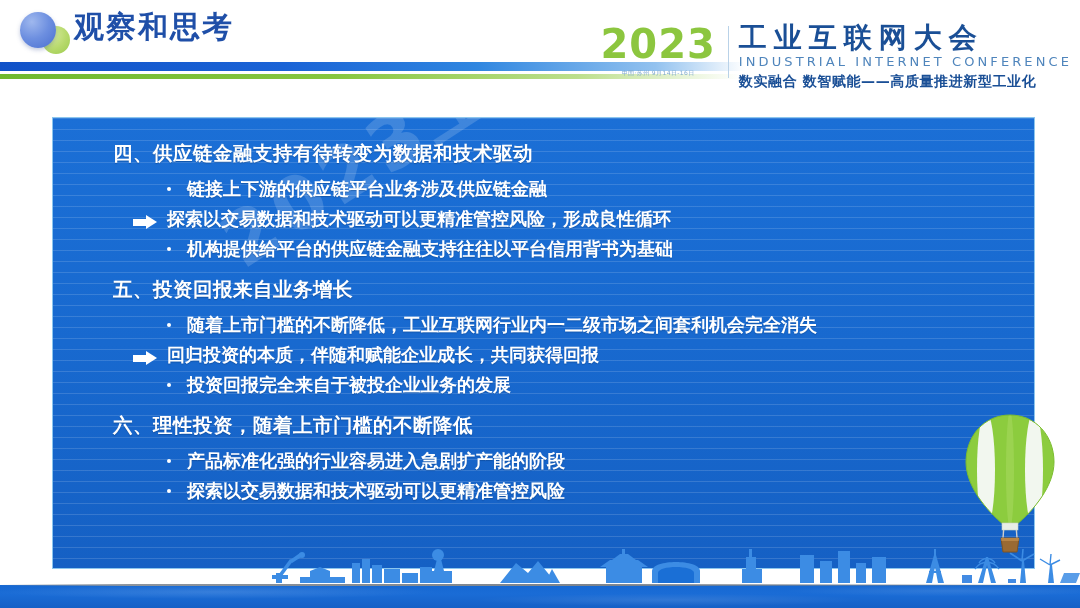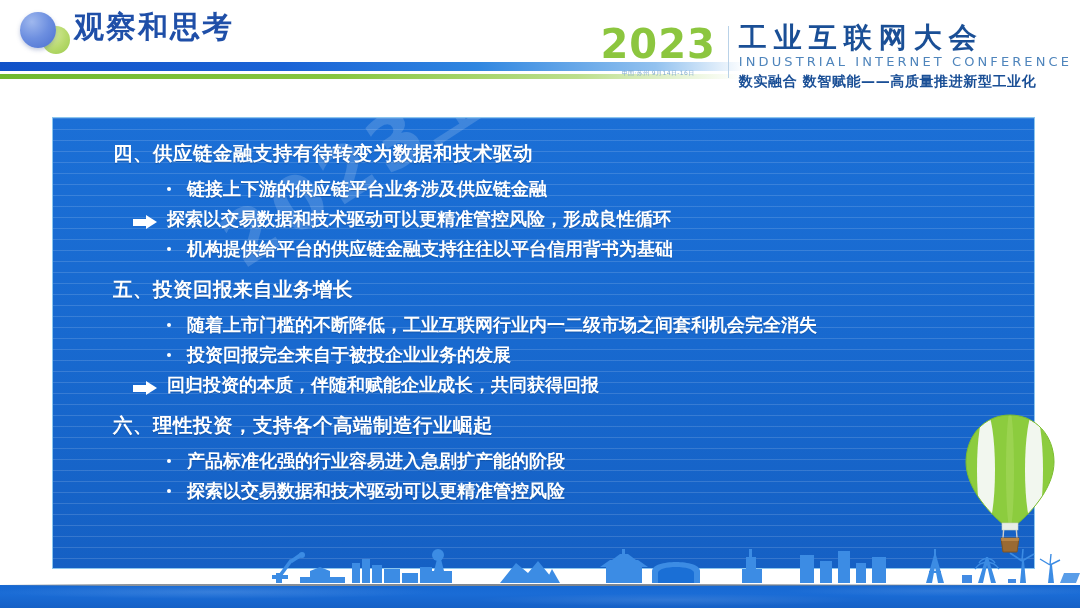--- a/index.html
+++ b/index.html
@@ -193,32 +193,32 @@
           </li>
         </ul>
       </div>
       <div class="section">
         <div class="sec-heading">五、投资回报来自业务增长</div>
         <ul class="bullets">
           <li class="bullet">
             <span class="mk"><span class="dot-glyph"></span></span>
             <span>随着上市门槛的不断降低，工业互联网行业内一二级市场之间套利机会完全消失</span>
           </li>
-          <li class="bullet">
-            <span class="mk"><span class="dot-glyph"></span></span>
-            <span>投资回报完全来自于被投企业业务的发展</span>
-          </li>
           <li class="bullet arrow">
             <span class="mk"><span class="arrow-glyph"></span></span>
             <span>回归投资的本质，伴随和赋能企业成长，共同获得回报</span>
           </li>
+          <li class="bullet">
+            <span class="mk"><span class="dot-glyph"></span></span>
+            <span>投资回报完全来自于被投企业业务的发展</span>
+          </li>
         </ul>
       </div>
       <div class="section">
-        <div class="sec-heading">六、理性投资，支持各个高端制造行业崛起</div>
+        <div class="sec-heading">六、理性投资，随着上市门槛的不断降低</div>
         <ul class="bullets">
           <li class="bullet">
             <span class="mk"><span class="dot-glyph"></span></span>
             <span>产品标准化强的行业容易进入急剧扩产能的阶段</span>
           </li>
           <li class="bullet">
             <span class="mk"><span class="dot-glyph"></span></span>
             <span>探索以交易数据和技术驱动可以更精准管控风险</span>
           </li>
         </ul>

